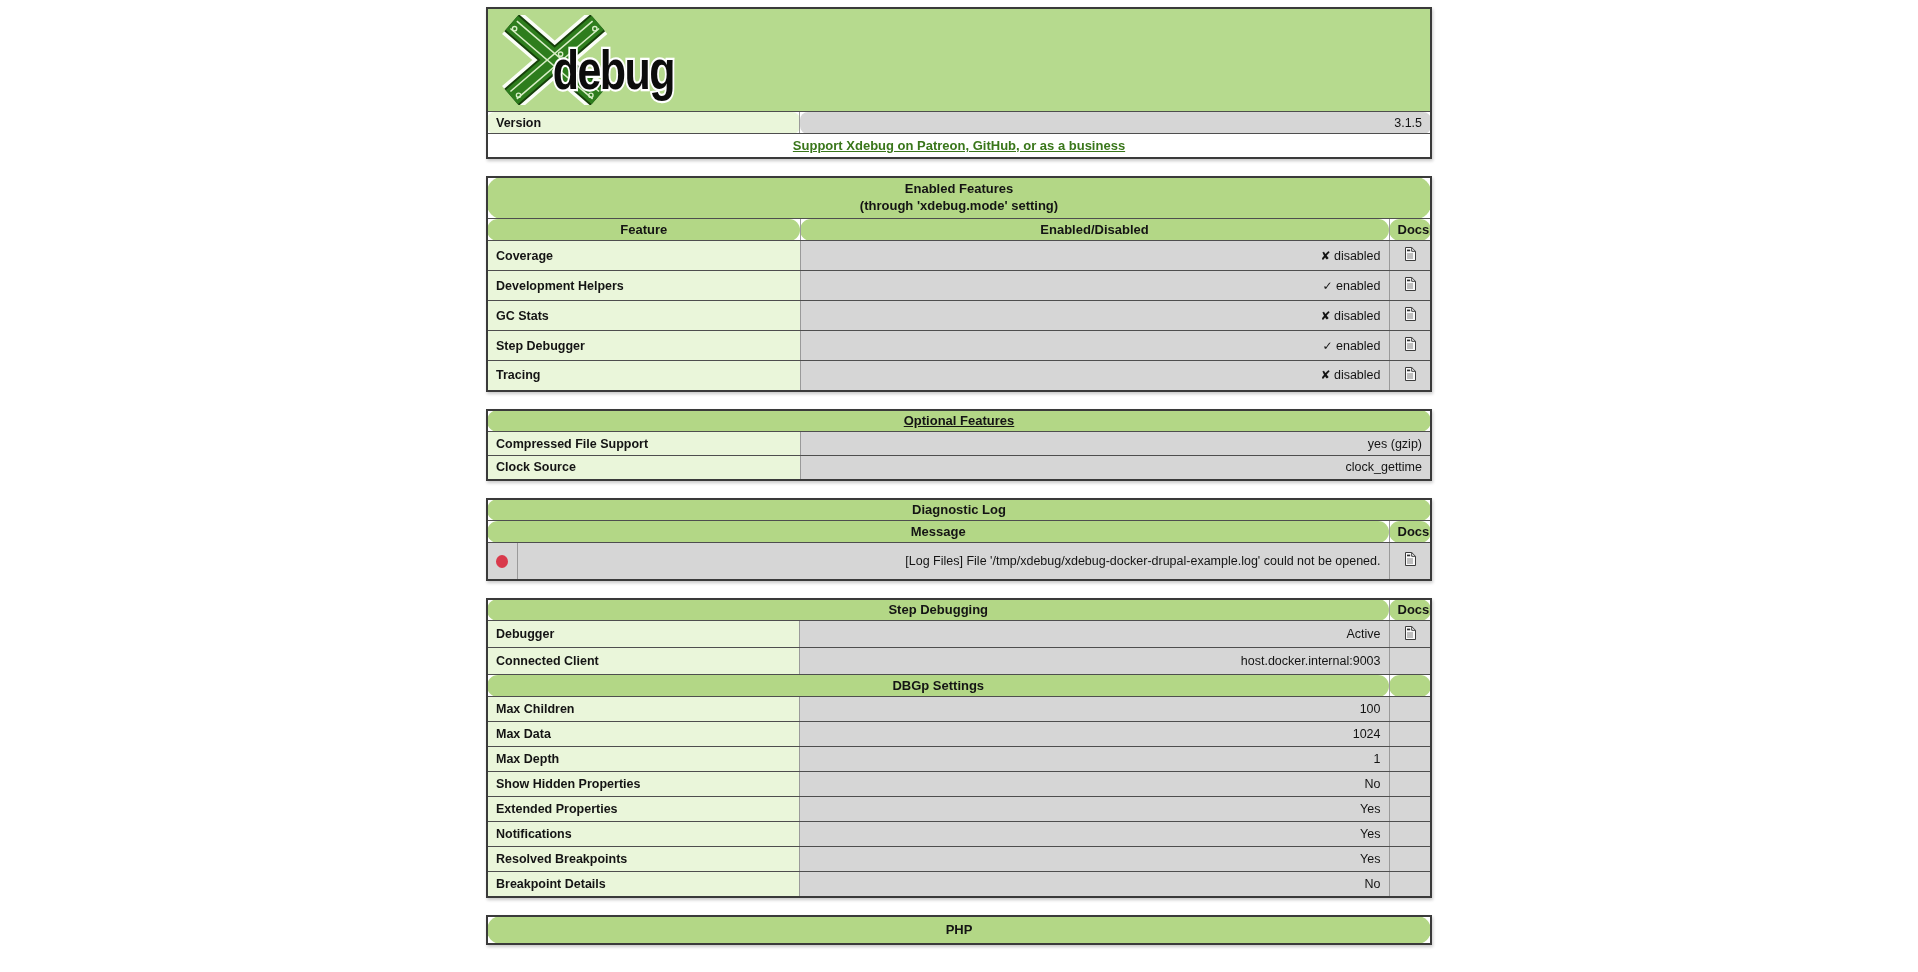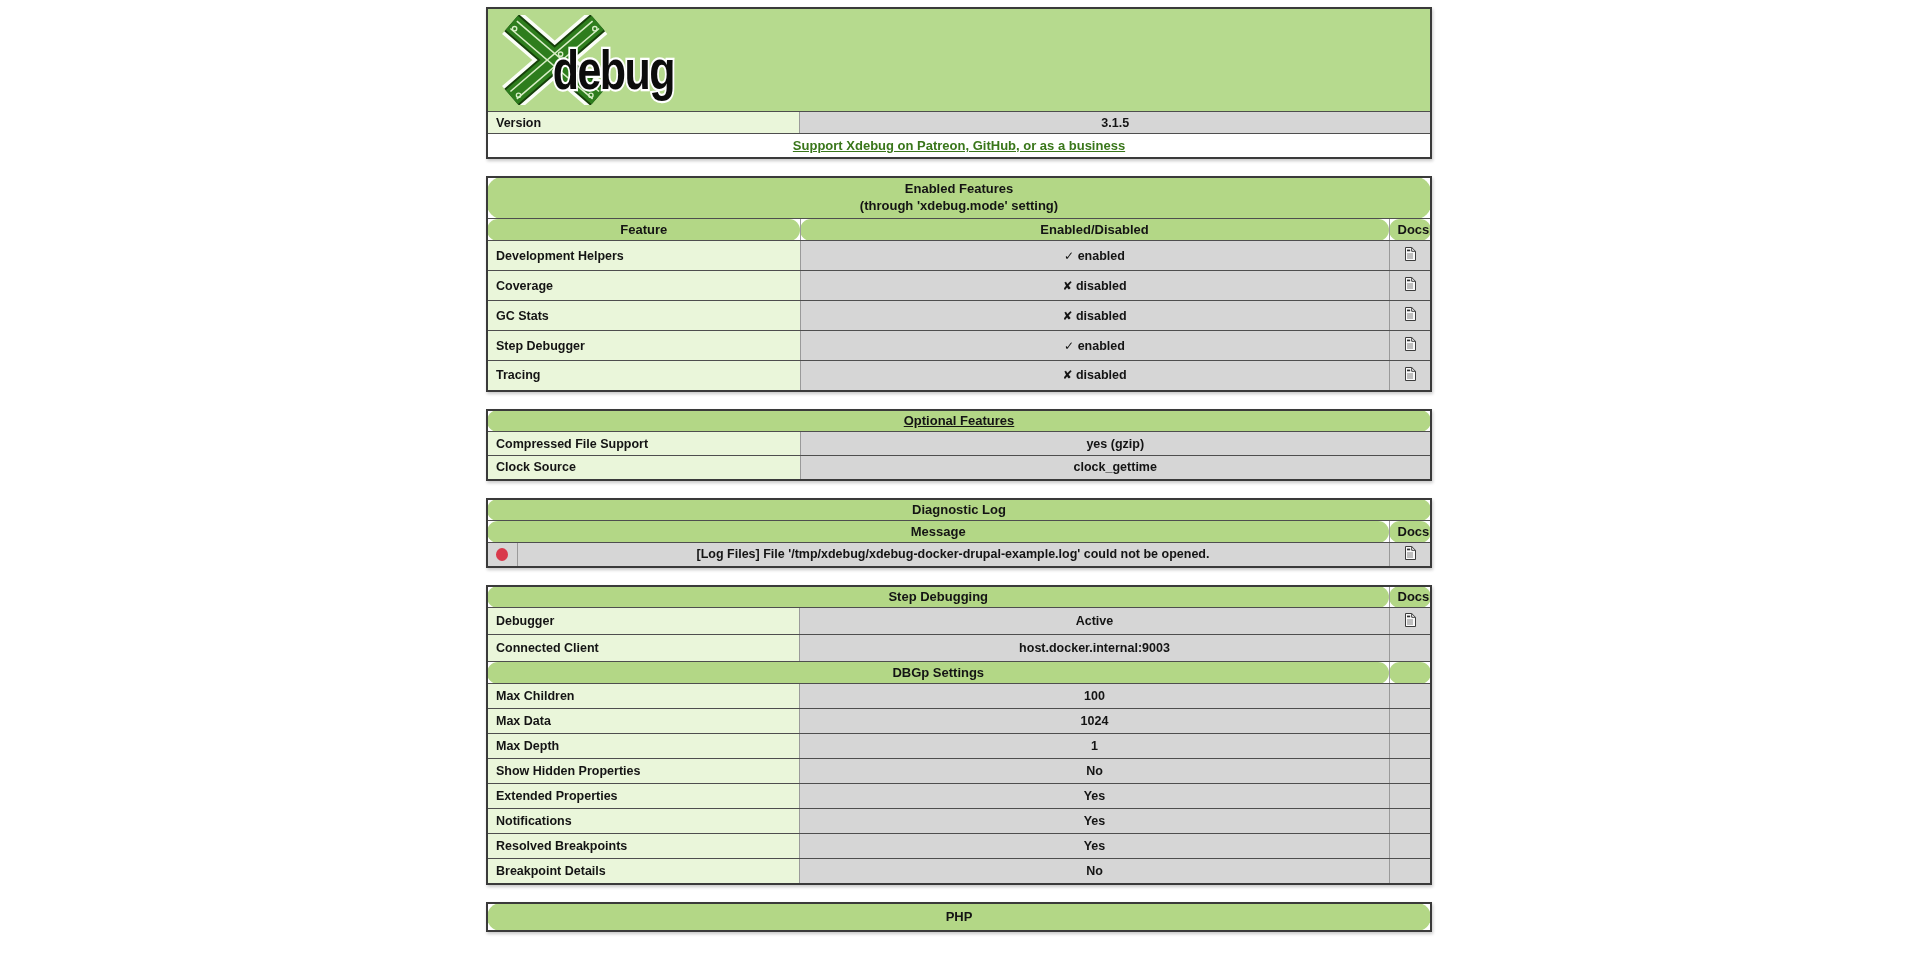--- a/index.html
+++ b/index.html
@@ -36,52 +36,52 @@
     text-align: center;
     font-size: 13px;
     padding: 3px 8px;
     border-radius: 15px;
   }
   td.key {
     background: var(--light_green);
     font-weight: bold;
     text-align: left;
   }
-  td.val { background: var(--cell_gray); text-align: center; font-weight: bold; }
+  td.val { background: var(--cell_gray); text-align: right; font-weight: normal; }
   td.docs { background: var(--cell_gray); text-align: center; padding: 2px 2px; }
   td.docs a, td.val a { display: inline-block; line-height: 0; }
 
   
   #t-header .banner-cell {
     height: 101px;
     background: var(--banner_green);
     padding: 6px 8px;
   }
-  #t-header .version-row td { height: 22px; }
+  #t-header .version-row td { height: 22px; border-radius: 8px; }
   #t-header .support-row td { height: 24px; background: #ffffff; text-align: center; }
   a.support {
     color: var(--link_green);
     font-weight: bold;
     text-decoration: underline;
     font-size: 13px;
   }
 
   
   #t-enabled .title-row th { height: 42px; line-height: 1.3; }
   #t-enabled .col-row th { height: 22px; }
   #t-enabled tbody tr { height: 30px; }
   .mark { font-size: 12px; }
 
   
   #t-optional .title-row th { height: 22px; text-decoration: underline; }
   #t-optional tbody tr { height: 24px; }
 
   
   #t-diag .title-row th, #t-diag .col-row th { height: 22px; }
-  #t-diag tbody tr { height: 24px; }
+  #t-diag tbody tr { height: 37px; }
   .err-cell { background: var(--cell_gray); text-align: center; padding: 2px 2px; }
   .err-dot {
     display: inline-block;
     width: 12px; height: 13px;
     border-radius: 50%;
     background: var(--error_red);
     vertical-align: middle;
   }
 
   
@@ -159,32 +159,32 @@
         </th>
       </tr>
       <tr class="col-row">
         <th class="sec">Feature</th>
         <th class="sec">Enabled/Disabled</th>
         <th class="sec">Docs</th>
       </tr>
     </thead>
     <tbody>
         <tr>
+          <td class="key">Coverage</td>
+          <td class="val"><span class="mark">✘</span> disabled</td>
+          <td class="docs"><a href="#"><svg width="12" height="14" viewBox="0 0 12 14">
+                <path d="M1.5 0.5 h6.2 l3.8 3.8 v9.2 h-10 z" fill="#fafafa" stroke="#3c3c3c" stroke-width="1"></path>
+                <path d="M7.7 0.5 v3.8 h3.8" fill="none" stroke="#3c3c3c" stroke-width="1"></path>
+                <rect x="3" y="2.6" width="3.2" height="1.7" fill="#333"></rect>
+                <path d="M3 7 h6 M3 9 h6 M3 11 h6" stroke="#777" stroke-width="0.9"></path>
+              </svg></a></td>
+        </tr>
+        <tr>
           <td class="key">Development Helpers</td>
           <td class="val"><span class="mark">✓</span> enabled</td>
-          <td class="docs"><a href="#"><svg width="12" height="14" viewBox="0 0 12 14">
-                <path d="M1.5 0.5 h6.2 l3.8 3.8 v9.2 h-10 z" fill="#fafafa" stroke="#3c3c3c" stroke-width="1"></path>
-                <path d="M7.7 0.5 v3.8 h3.8" fill="none" stroke="#3c3c3c" stroke-width="1"></path>
-                <rect x="3" y="2.6" width="3.2" height="1.7" fill="#333"></rect>
-                <path d="M3 7 h6 M3 9 h6 M3 11 h6" stroke="#777" stroke-width="0.9"></path>
-              </svg></a></td>
-        </tr>
-        <tr>
-          <td class="key">Coverage</td>
-          <td class="val"><span class="mark">✘</span> disabled</td>
           <td class="docs"><a href="#"><svg width="12" height="14" viewBox="0 0 12 14">
                 <path d="M1.5 0.5 h6.2 l3.8 3.8 v9.2 h-10 z" fill="#fafafa" stroke="#3c3c3c" stroke-width="1"></path>
                 <path d="M7.7 0.5 v3.8 h3.8" fill="none" stroke="#3c3c3c" stroke-width="1"></path>
                 <rect x="3" y="2.6" width="3.2" height="1.7" fill="#333"></rect>
                 <path d="M3 7 h6 M3 9 h6 M3 11 h6" stroke="#777" stroke-width="0.9"></path>
               </svg></a></td>
         </tr>
         <tr>
           <td class="key">GC Stats</td>
           <td class="val"><span class="mark">✘</span> disabled</td>

